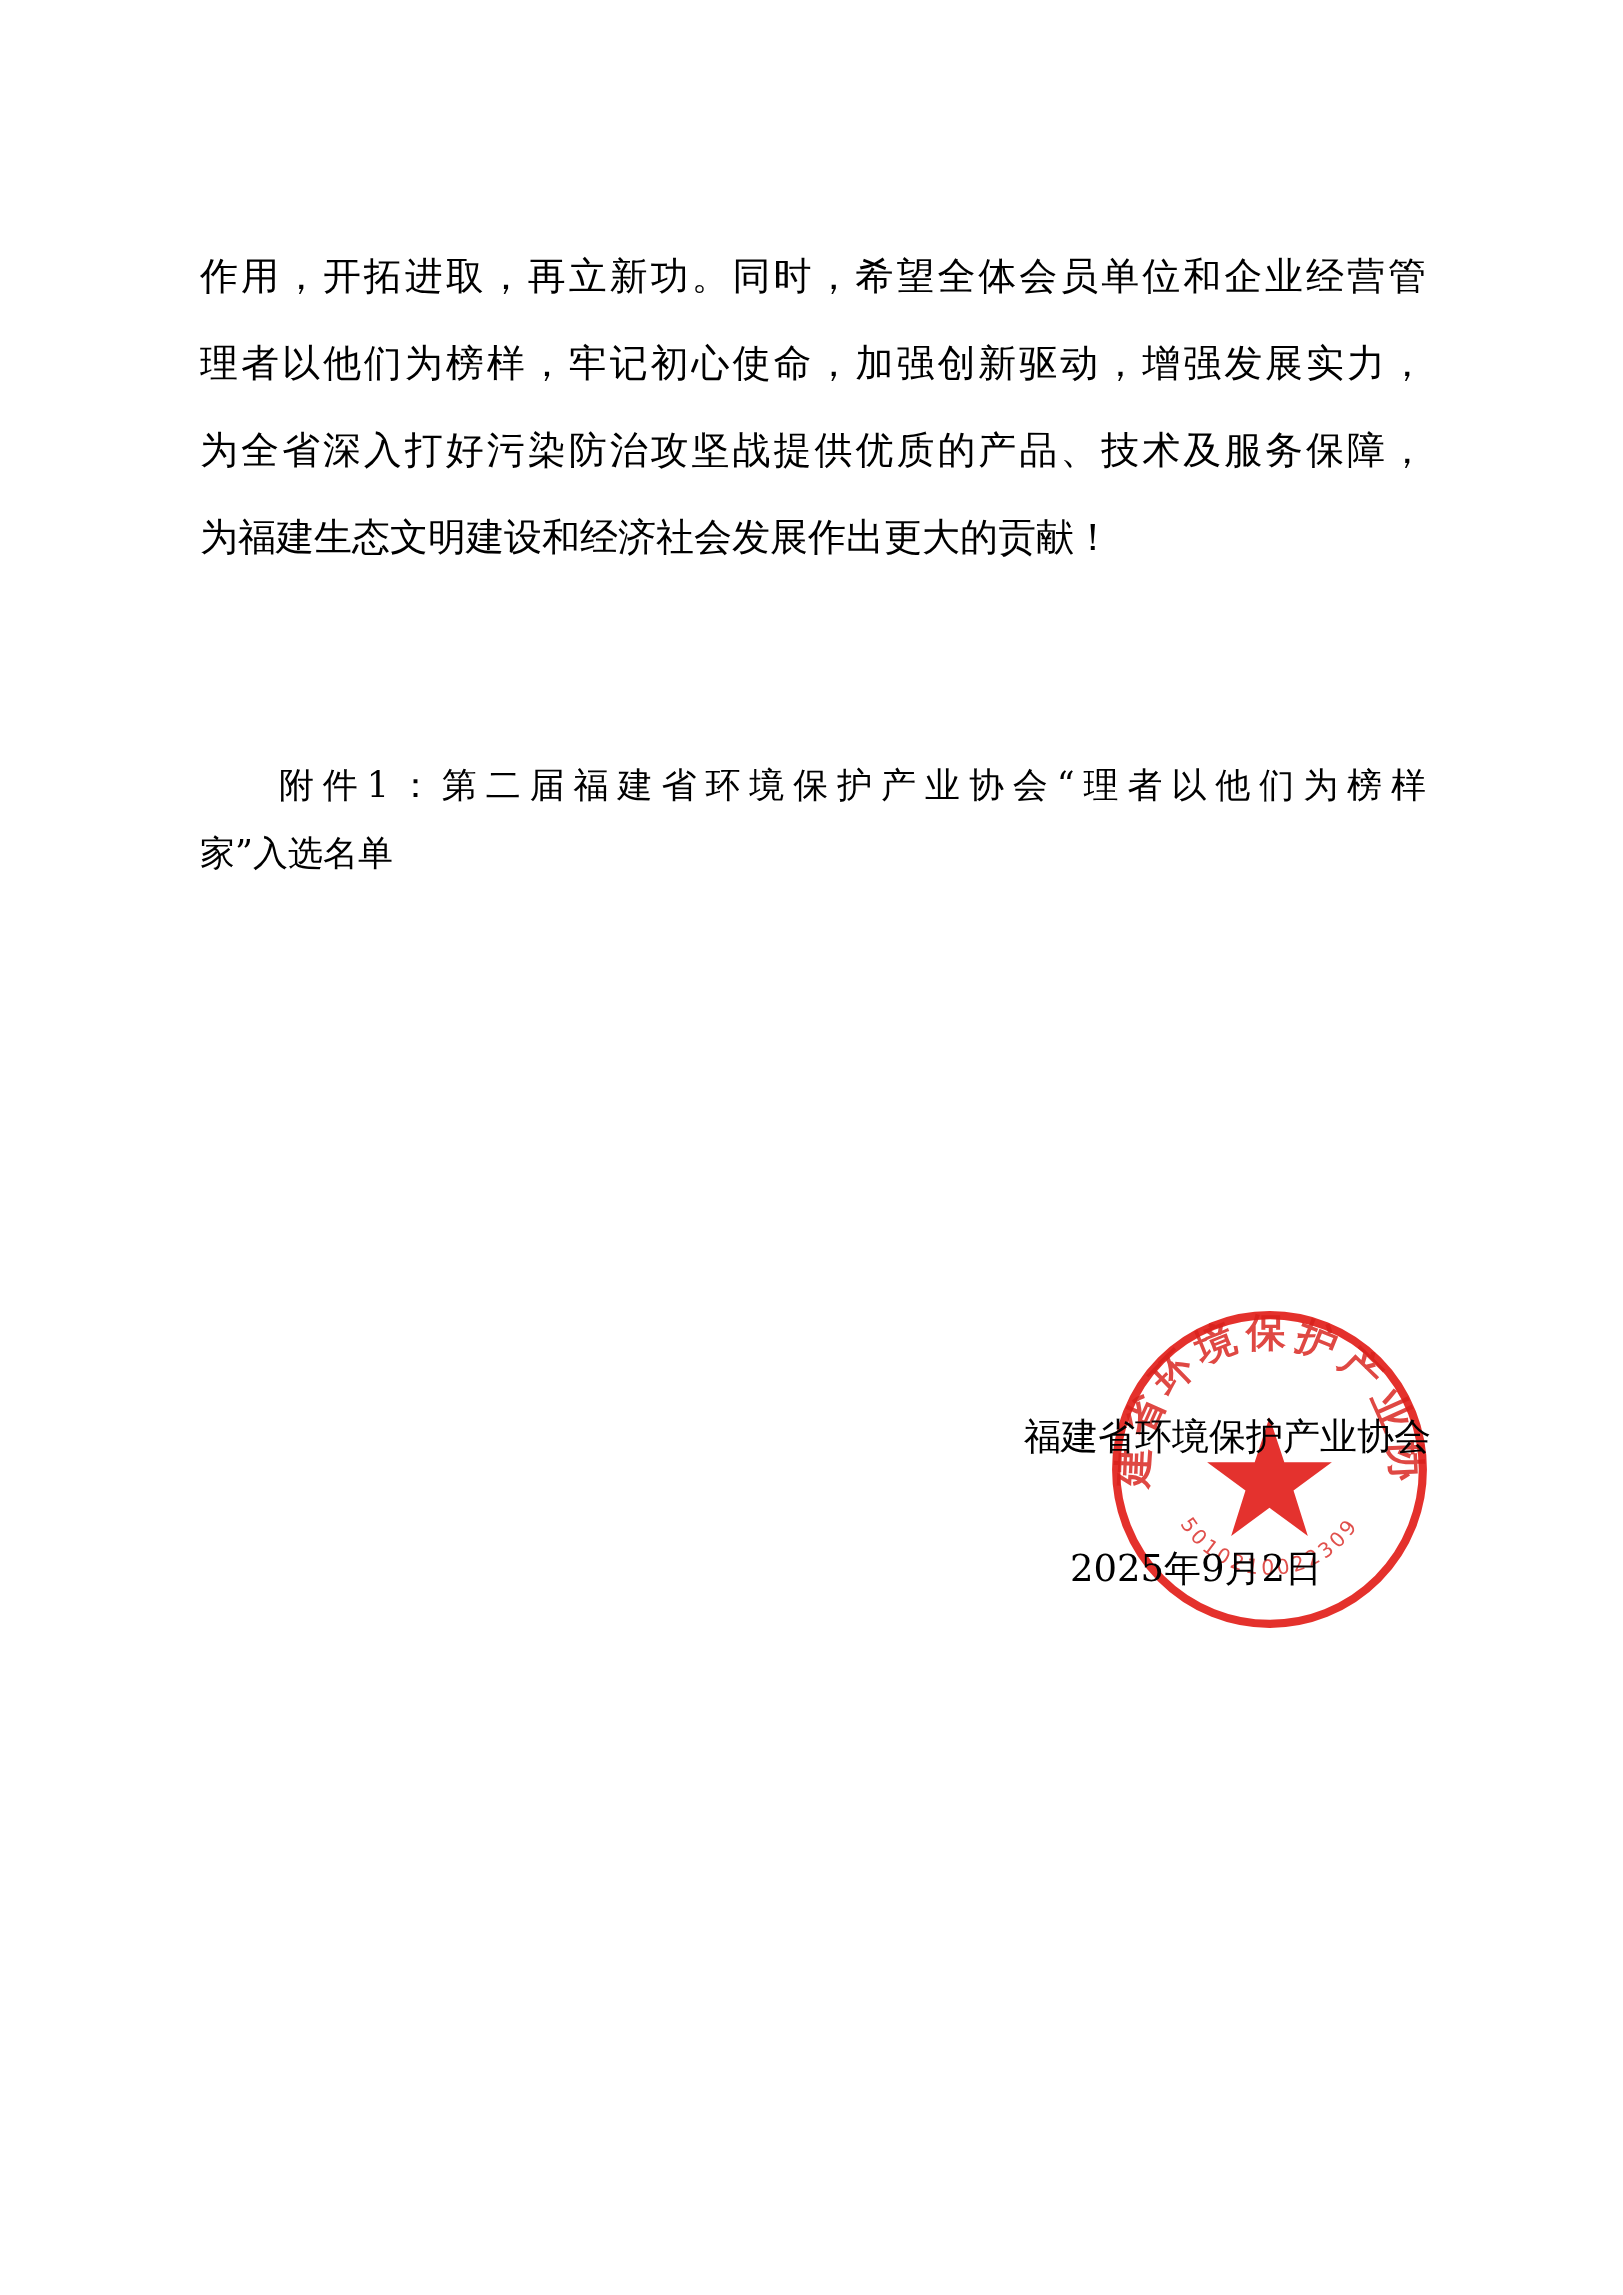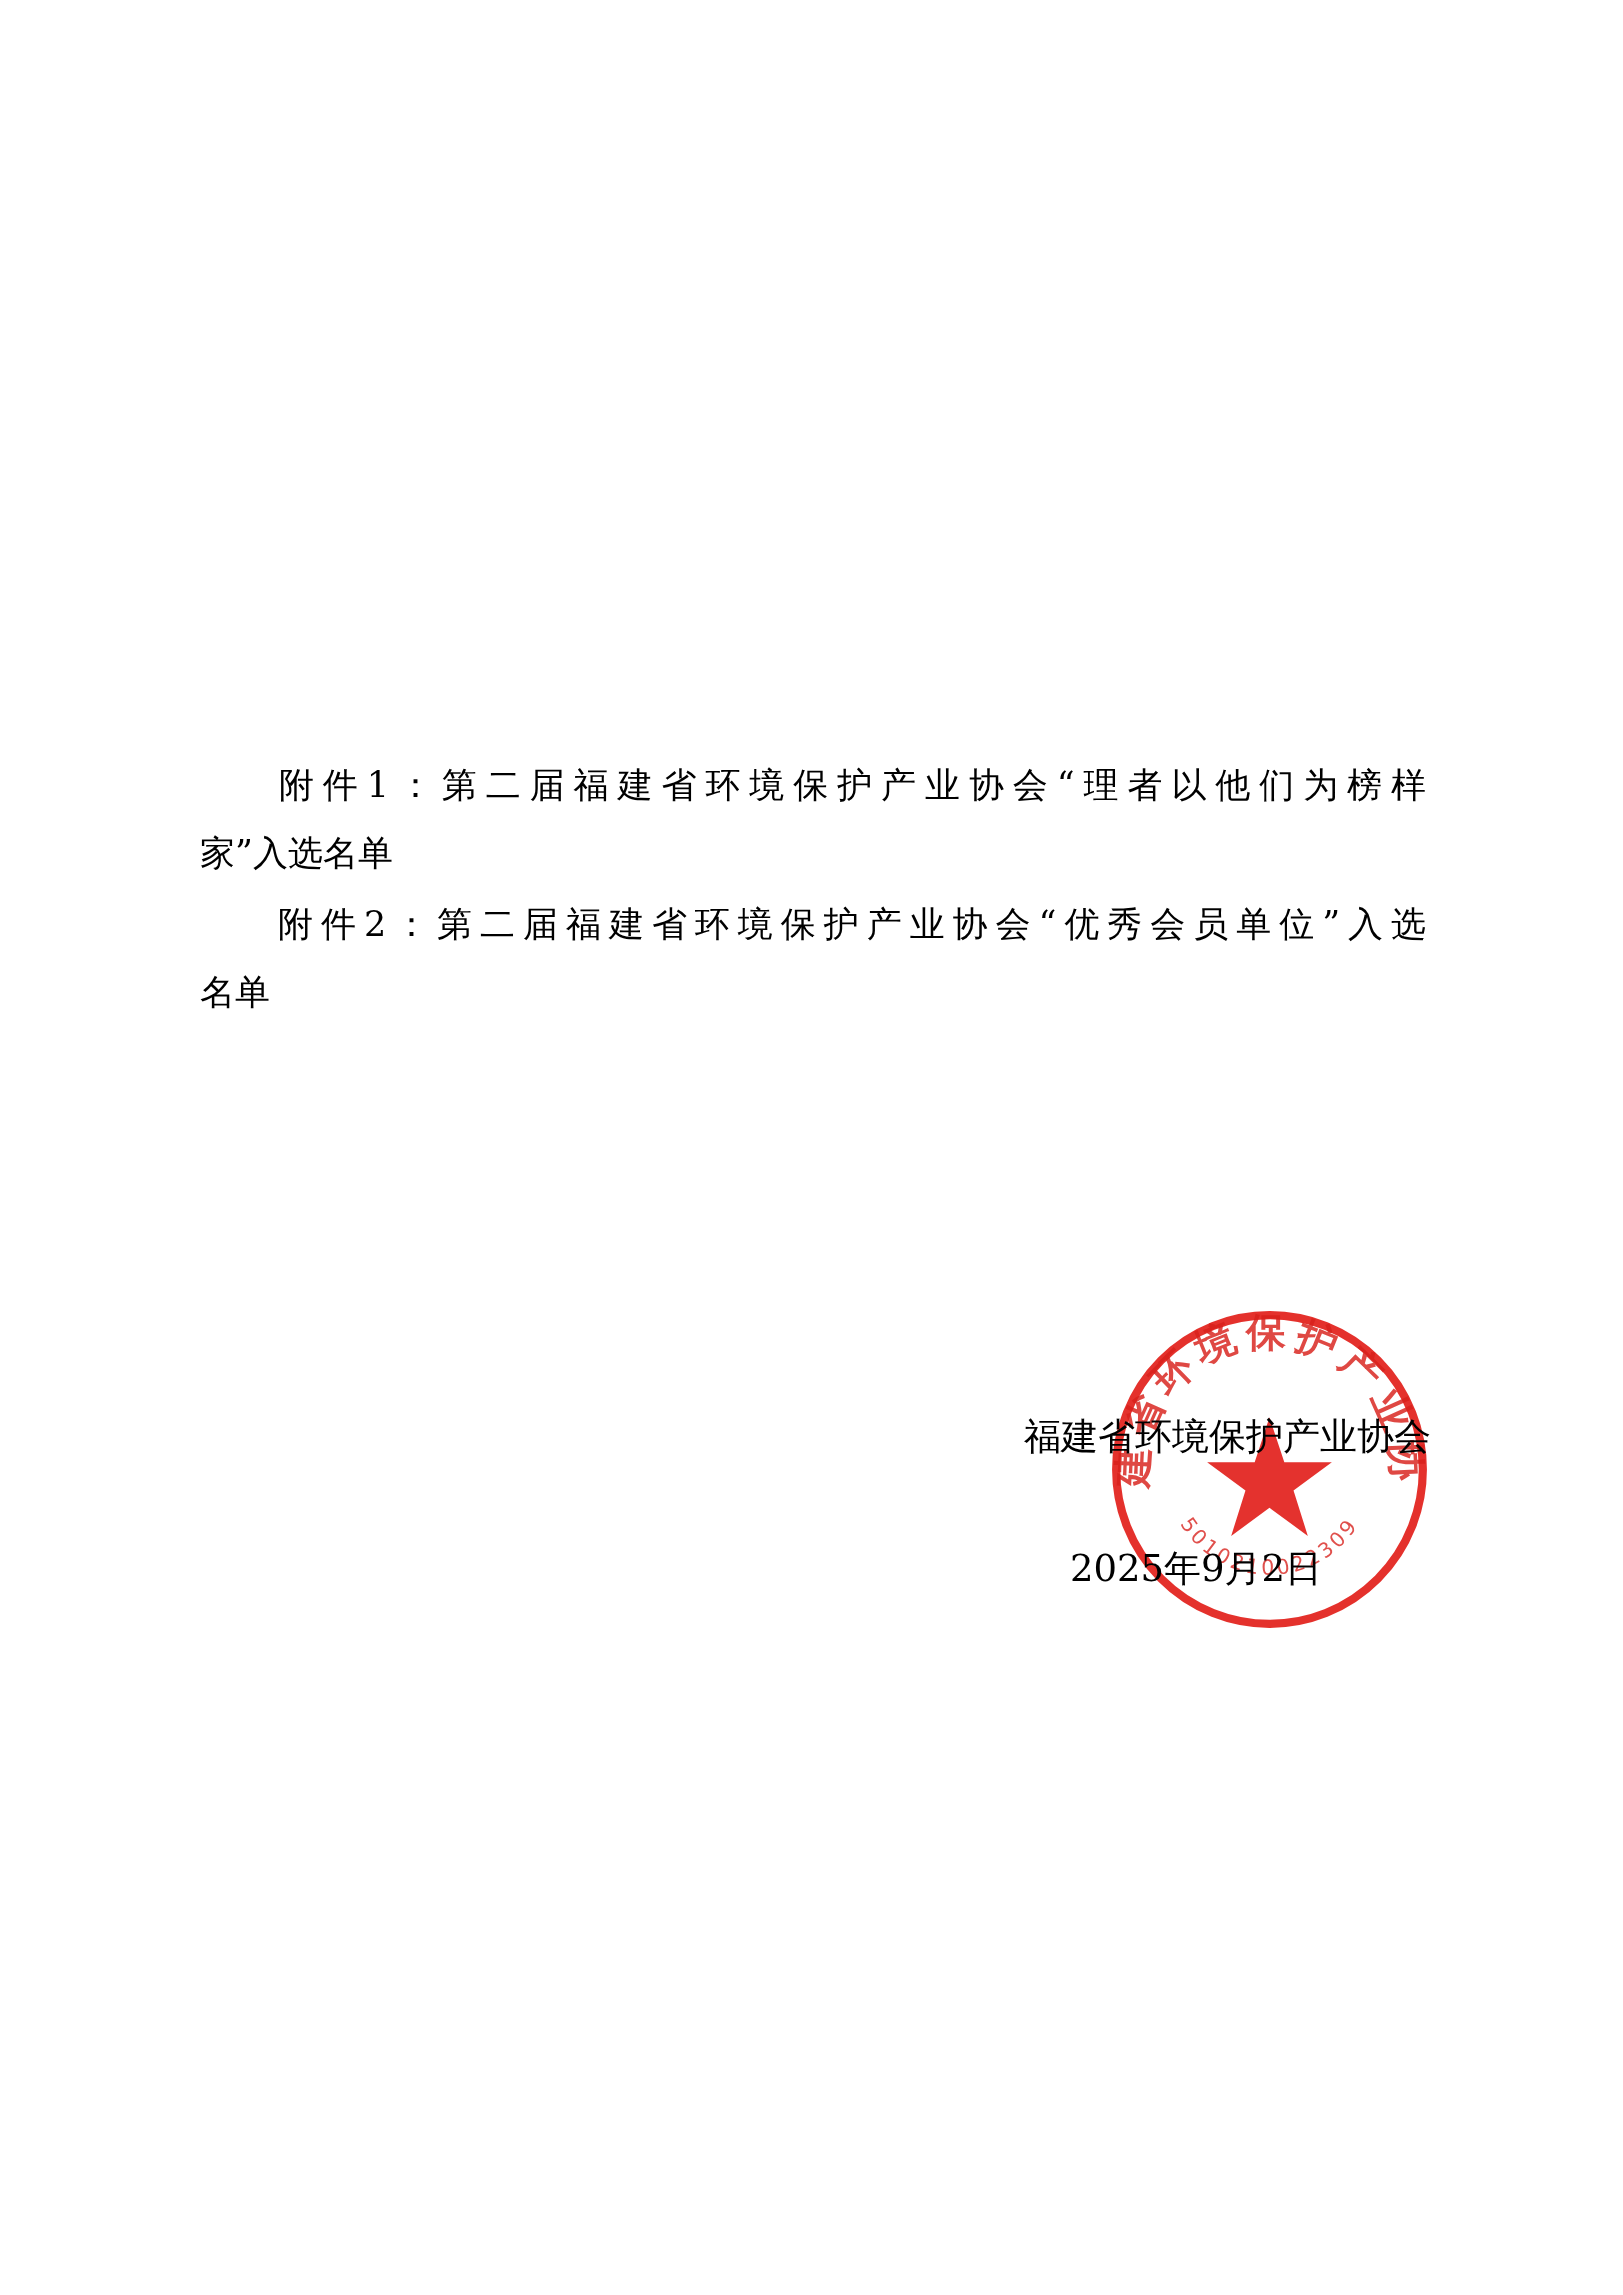--- a/index.html
+++ b/index.html
@@ -112,36 +112,36 @@
     display: block;
     width: 100%;
     height: 100%;
   }
 </style>
 </head>
 <body>
 
 <div id="page">
 
+  <div class="body-block">
+    <div class="body-line justify">作用，开拓进取，再立新功。同时，希望全体会员单位和企业经营管</div>
+    <div class="body-line justify">理者以他们为榜样，牢记初心使命，加强创新驱动，增强发展实力，</div>
+    <div class="body-line justify">为全省深入打好污染防治攻坚战提供优质的产品、技术及服务保障，</div>
+    <div class="body-line">为福建生态文明建设和经济社会发展作出更大的贡献！</div>
+  </div>
 
   <div class="attach-block">
 
     <div class="attach-para">
       <div class="attach-line justify">
         <span class="indent"></span><span>附件1：第二届福建省环境保护产业协会“理者以他们为榜样</span>
       </div>
       <div class="attach-line">家”入选名单</div>
     </div>
 
-    <div class="attach-para">
-      <div class="attach-line justify">
-        <span class="indent"></span><span>附件2：第二届福建省环境保护产业协会“优秀会员单位”入选</span>
-      </div>
-      <div class="attach-line">名单</div>
-    </div>
 
   </div>
 
   <div id="seal">
     <svg viewBox="0 0 624 628" xmlns="http://www.w3.org/2000/svg">
       <defs>
         <path id="sealArcTop" d="M 72 314 A 240 242 0 0 1 552 314"></path>
         <path id="sealArcBottom" d="M 108 314 A 204 206 0 0 0 516 314"></path>
       </defs>
 

